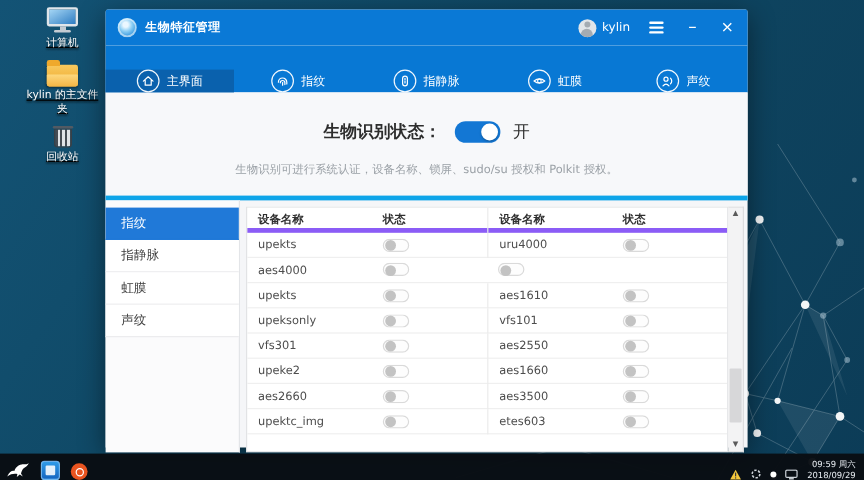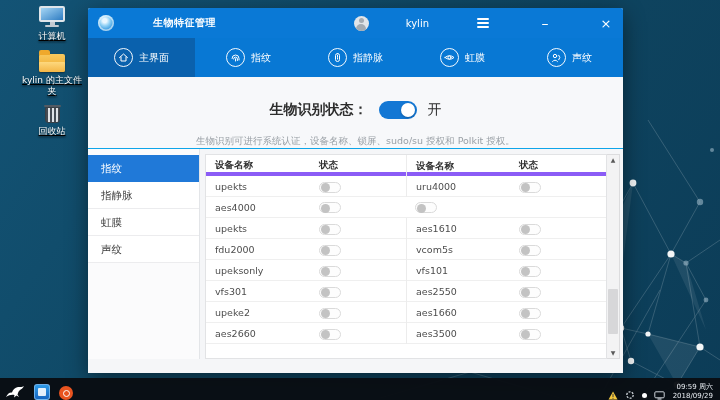--- a/index.html
+++ b/index.html
@@ -19,43 +19,43 @@
   .ic-folder { width:26px; height:18px; position:relative; background:linear-gradient(#f8c95e,#efa92c); border-radius:2px; margin-top:5px; box-shadow:0 1px 2px rgba(0,0,0,.4); }
   .ic-folder::before { content:""; position:absolute; top:-4px; left:0; width:11px; height:5px; background:#efa92c; border-radius:2px 2px 0 0; }
   .ic-folder::after { content:""; position:absolute; left:0; bottom:0; width:26px; height:10px; background:linear-gradient(#fdd87e,#f3b646); border-radius:1px 1px 2px 2px; }
   .ic-trash { width:15px; height:16px; margin-top:3px; position:relative; border:1px solid #384047;
     background:repeating-linear-gradient(90deg,#454c54 0 2px,#dfe3e7 2px 4px); border-radius:1px 1px 3px 3px; }
   .ic-trash::before { content:""; position:absolute; top:-3px; left:-2px; width:17px; height:2px; background:#525a63; border-radius:1px; }
 
   
   .window { position:absolute; left:88px; top:8px; width:535px; height:365px; z-index:5;
     border-radius:2px 2px 0 0; box-shadow:0 6px 22px rgba(0,0,0,.45); background:#f5f6f8; }
-  .titlebar { height:30px; background:#0a79d6; display:flex; align-items:center; padding:0 10px; border-radius:2px 2px 0 0;gap:32px; }
+  .titlebar { height:30px; background:#0a79d6; display:flex; align-items:center; padding:0 10px; border-radius:2px 2px 0 0; }
   .app-logo { width:16px; height:16px; border-radius:50%;
     background:radial-gradient(circle at 42% 35%, #eaf7ff 0 15%, #8fd0f5 38%, #3d9ce0 68%, #2b84c6 100%);
     box-shadow:inset 0 0 0 1.5px rgba(255,255,255,.55); }
   .win-title { color:#fff; font-size:10px; font-weight:bold; margin-left:7px; letter-spacing:.5px; }
   .tb-spacer { flex:1; }
   .avatar { width:15px; height:15px; border-radius:50%; background:#e1e5e9; position:relative; overflow:hidden; }
   .avatar::before { content:""; position:absolute; top:2px; left:5px; width:5px; height:5px; border-radius:50%; background:#a4abb2; }
   .avatar::after { content:""; position:absolute; top:8.5px; left:2.5px; width:10px; height:7px; border-radius:5px 5px 0 0; background:#a4abb2; }
   .user-name { color:#fff; font-size:10px; margin:0 16px 0 5px; }
   .menu-icon { width:12px; height:10px; display:flex; flex-direction:column; justify-content:space-between; margin-right:17px; cursor:pointer; }
   .menu-icon i { display:block; height:2px; background:#fff; border-radius:1px; }
   .tb-btn { color:#fff; font-size:13px; line-height:13px; width:14px; text-align:center; cursor:pointer; }
   .tb-btn.min { margin-right:15px; font-size:14px; }
 
-  .tabbar { height:39px; background:#0878d4; display:flex; }
+  .tabbar { height:39px; background:#0878d4; display:flex;align-items:flex-end; }
   .tab { flex:1; display:flex; align-items:center; justify-content:center; gap:6px; color:#fff; font-size:10px; cursor:pointer; }
   .tab.active { background:#0a61ad; }
   .tab .circ { width:19px; height:19px; border:1px solid rgba(255,255,255,.95); border-radius:50%; display:flex; align-items:center; justify-content:center; }
   .tab svg { stroke:#fff; fill:none; stroke-width:1; stroke-linecap:round; stroke-linejoin:round; }
 
   .content { height:296px; }
-  .upper { padding-top:22px; border-bottom:1px solid #0ea5e9; background:#f7f8fa; }
+  .upper { padding-top:22px; border-bottom:4px solid #0ea5e9; padding-bottom:15px; background:#f7f8fa; }
   .status-row { display:flex; align-items:center; justify-content:center; gap:11px; height:22px; }
   .status-label { font-size:14px; color:#2d2d2d; font-weight:bold; }
   .toggle { width:38px; height:18px; border-radius:9px; background:#1377d4; position:relative; display:inline-block; cursor:pointer; }
   .toggle::after { content:""; position:absolute; right:2px; top:2px; width:14px; height:14px; border-radius:50%; background:#fff; box-shadow:0 1px 2px rgba(0,0,0,.25); }
   .status-value { font-size:14px; color:#2d2d2d; }
   .status-desc { margin-top:14px; text-align:center; font-size:9.5px; color:#9aa0a6; }
 
   .lower { display:flex; height:210px; }
   .side-list { width:112px; background:#fbfbfc; border-right:1px solid #e3e5e8; padding-top:6px; }
   .side-item { height:27px; line-height:27px; padding-left:13px; font-size:10.5px; color:#3b3b3b; background:#fff; border-bottom:1px solid #ececee; cursor:pointer; }
@@ -260,26 +260,20 @@
               <div class="cell"><span class="mini-toggle"></span></div>
               <div class="cell"><span class="mini-toggle"></span></div>
             </div>
             <div class="trow">
               <div class="cell">upekts</div>
               <div class="cell"><span class="mini-toggle"></span></div>
               <div class="cell sep">aes1610</div>
               <div class="cell"><span class="mini-toggle"></span></div>
             </div>
             <div class="trow">
-              <div class="cell">fdu2000</div>
-              <div class="cell"><span class="mini-toggle"></span></div>
-              <div class="cell sep">vcom5s</div>
-              <div class="cell"><span class="mini-toggle"></span></div>
-            </div>
-            <div class="trow">
               <div class="cell">upeksonly</div>
               <div class="cell"><span class="mini-toggle"></span></div>
               <div class="cell sep">vfs101</div>
               <div class="cell"><span class="mini-toggle"></span></div>
             </div>
             <div class="trow">
               <div class="cell">vfs301</div>
               <div class="cell"><span class="mini-toggle"></span></div>
               <div class="cell sep">aes2550</div>
               <div class="cell"><span class="mini-toggle"></span></div>
@@ -287,20 +281,26 @@
             <div class="trow">
               <div class="cell">upeke2</div>
               <div class="cell"><span class="mini-toggle"></span></div>
               <div class="cell sep">aes1660</div>
               <div class="cell"><span class="mini-toggle"></span></div>
             </div>
             <div class="trow">
               <div class="cell">aes2660</div>
               <div class="cell"><span class="mini-toggle"></span></div>
               <div class="cell sep">aes3500</div>
+              <div class="cell"><span class="mini-toggle"></span></div>
+            </div>
+            <div class="trow">
+              <div class="cell">upektc_img</div>
+              <div class="cell"><span class="mini-toggle"></span></div>
+              <div class="cell sep">etes603</div>
               <div class="cell"><span class="mini-toggle"></span></div>
             </div>
           </div>
           <div class="vscroll">
             <div class="arr up">▲</div>
             <div class="thumb"></div>
             <div class="arr down">▼</div>
           </div>
         </div>
       </div>

